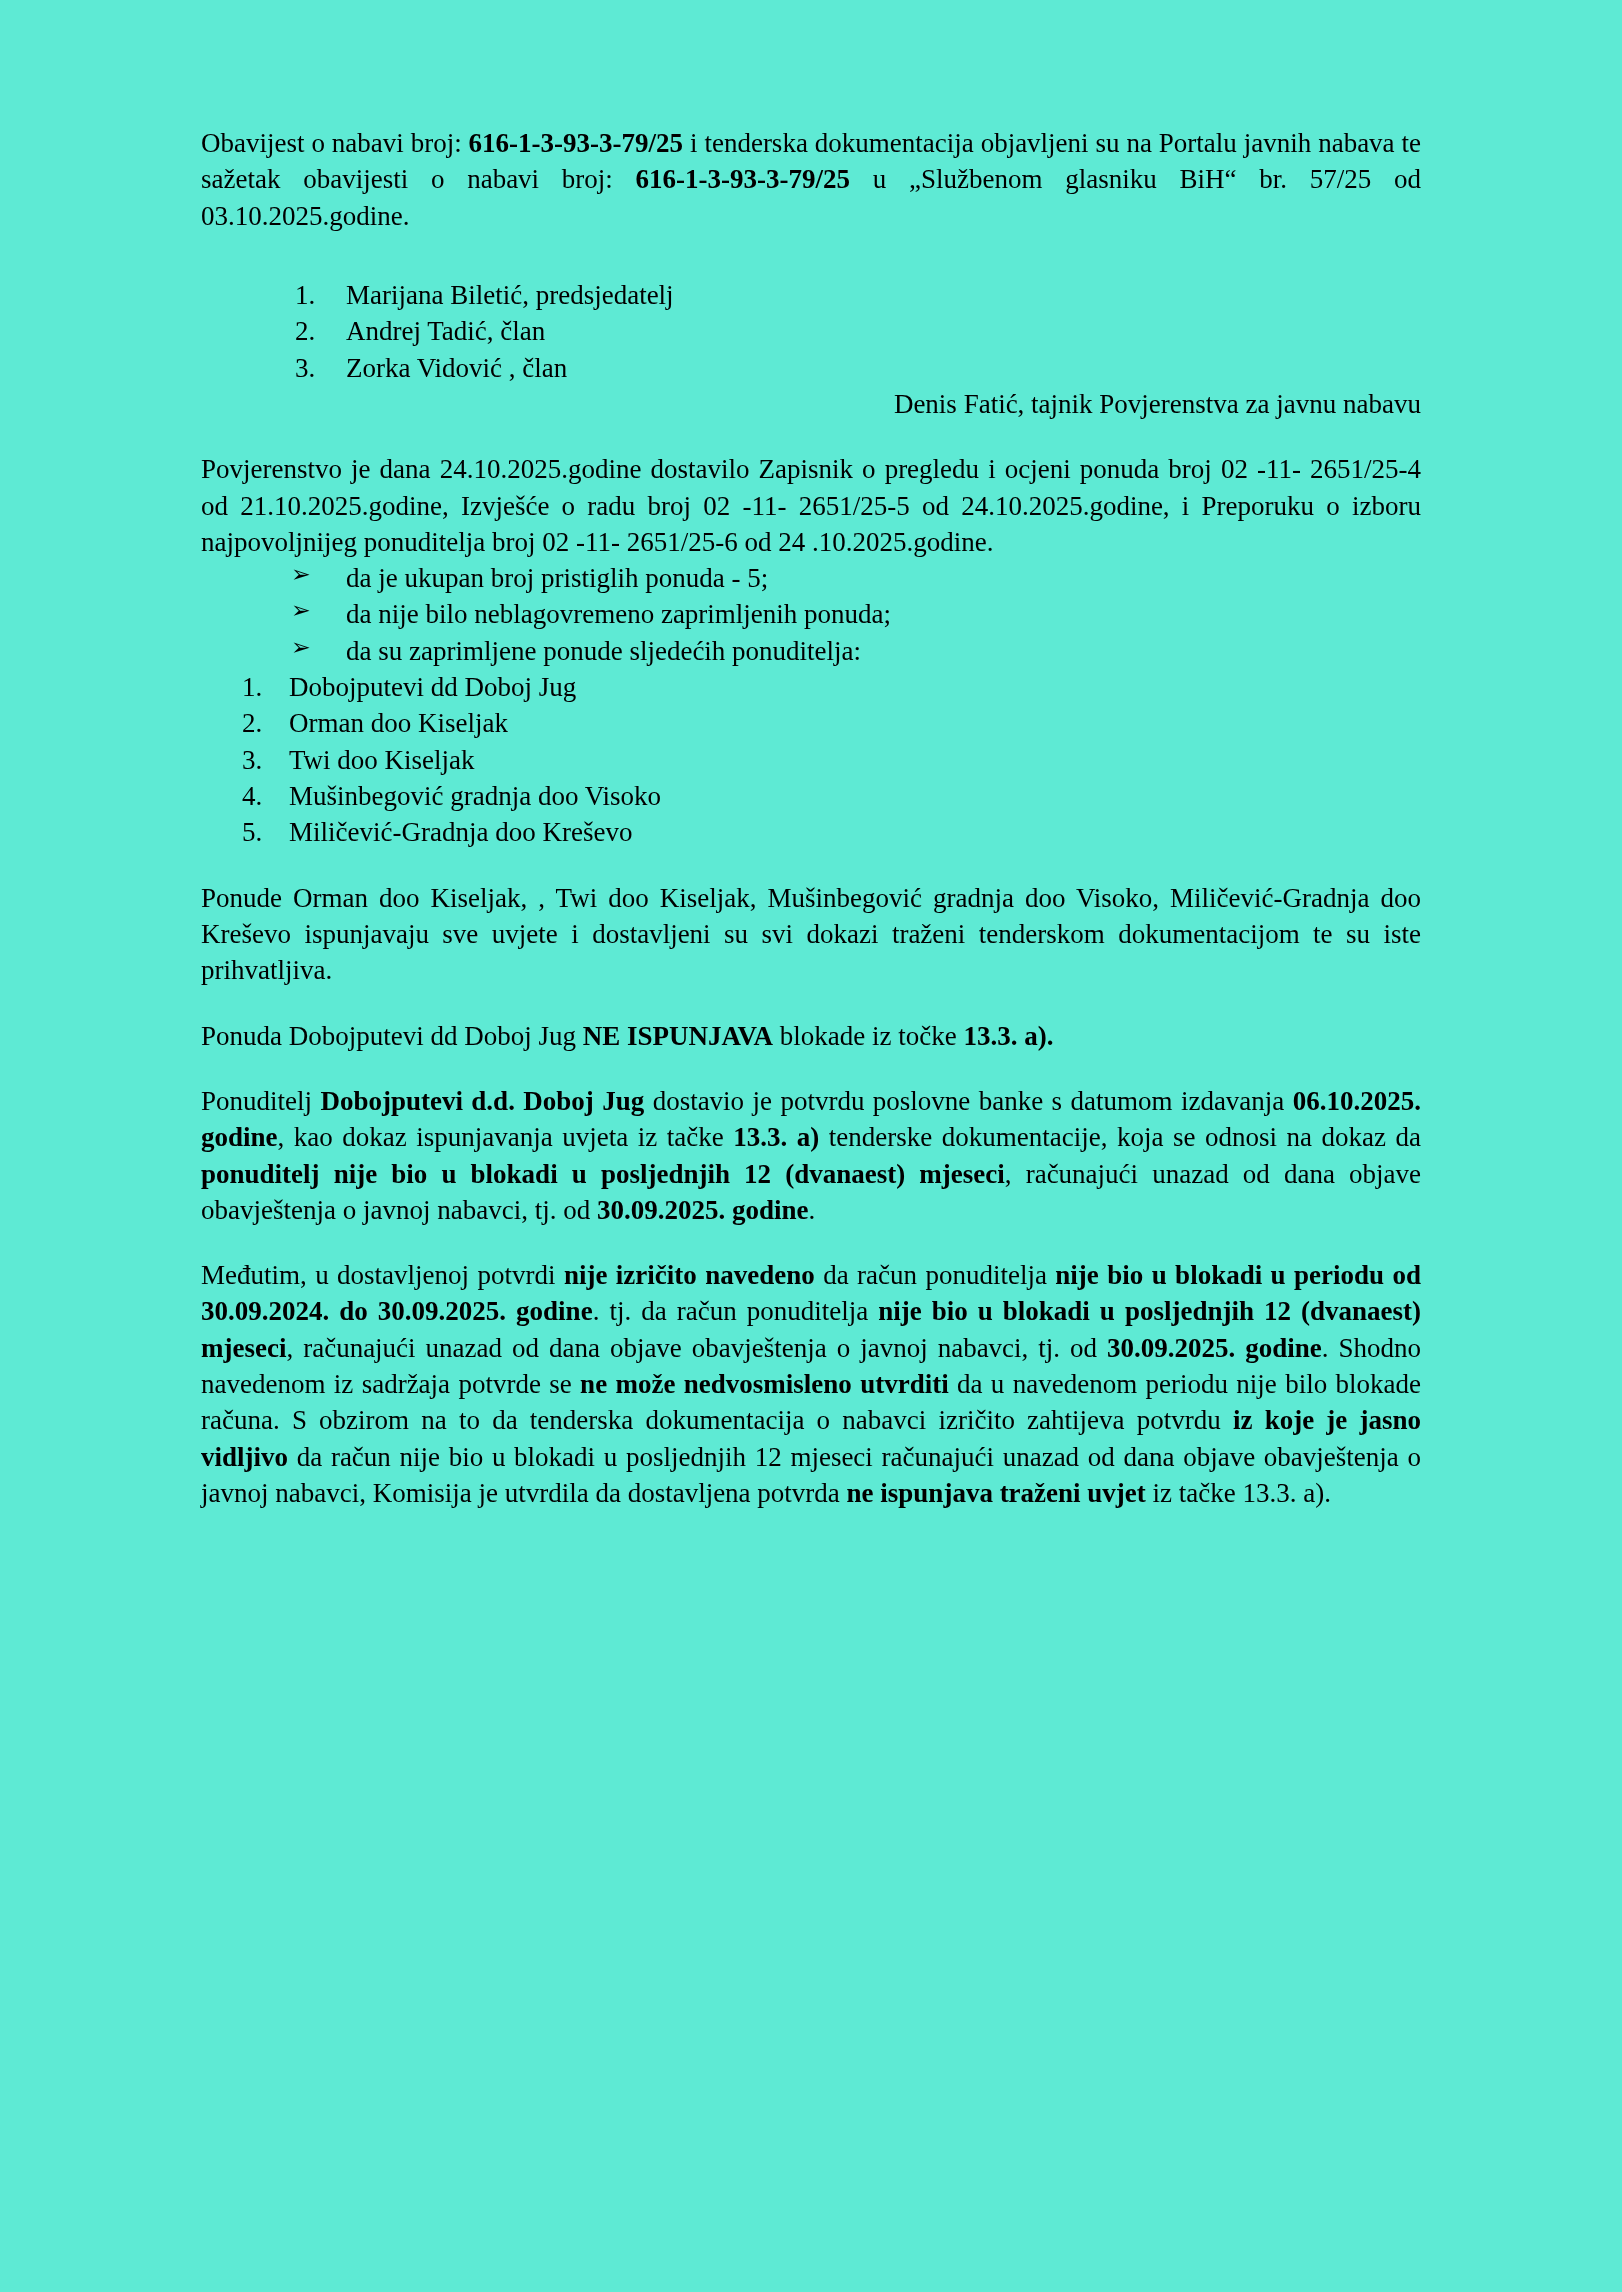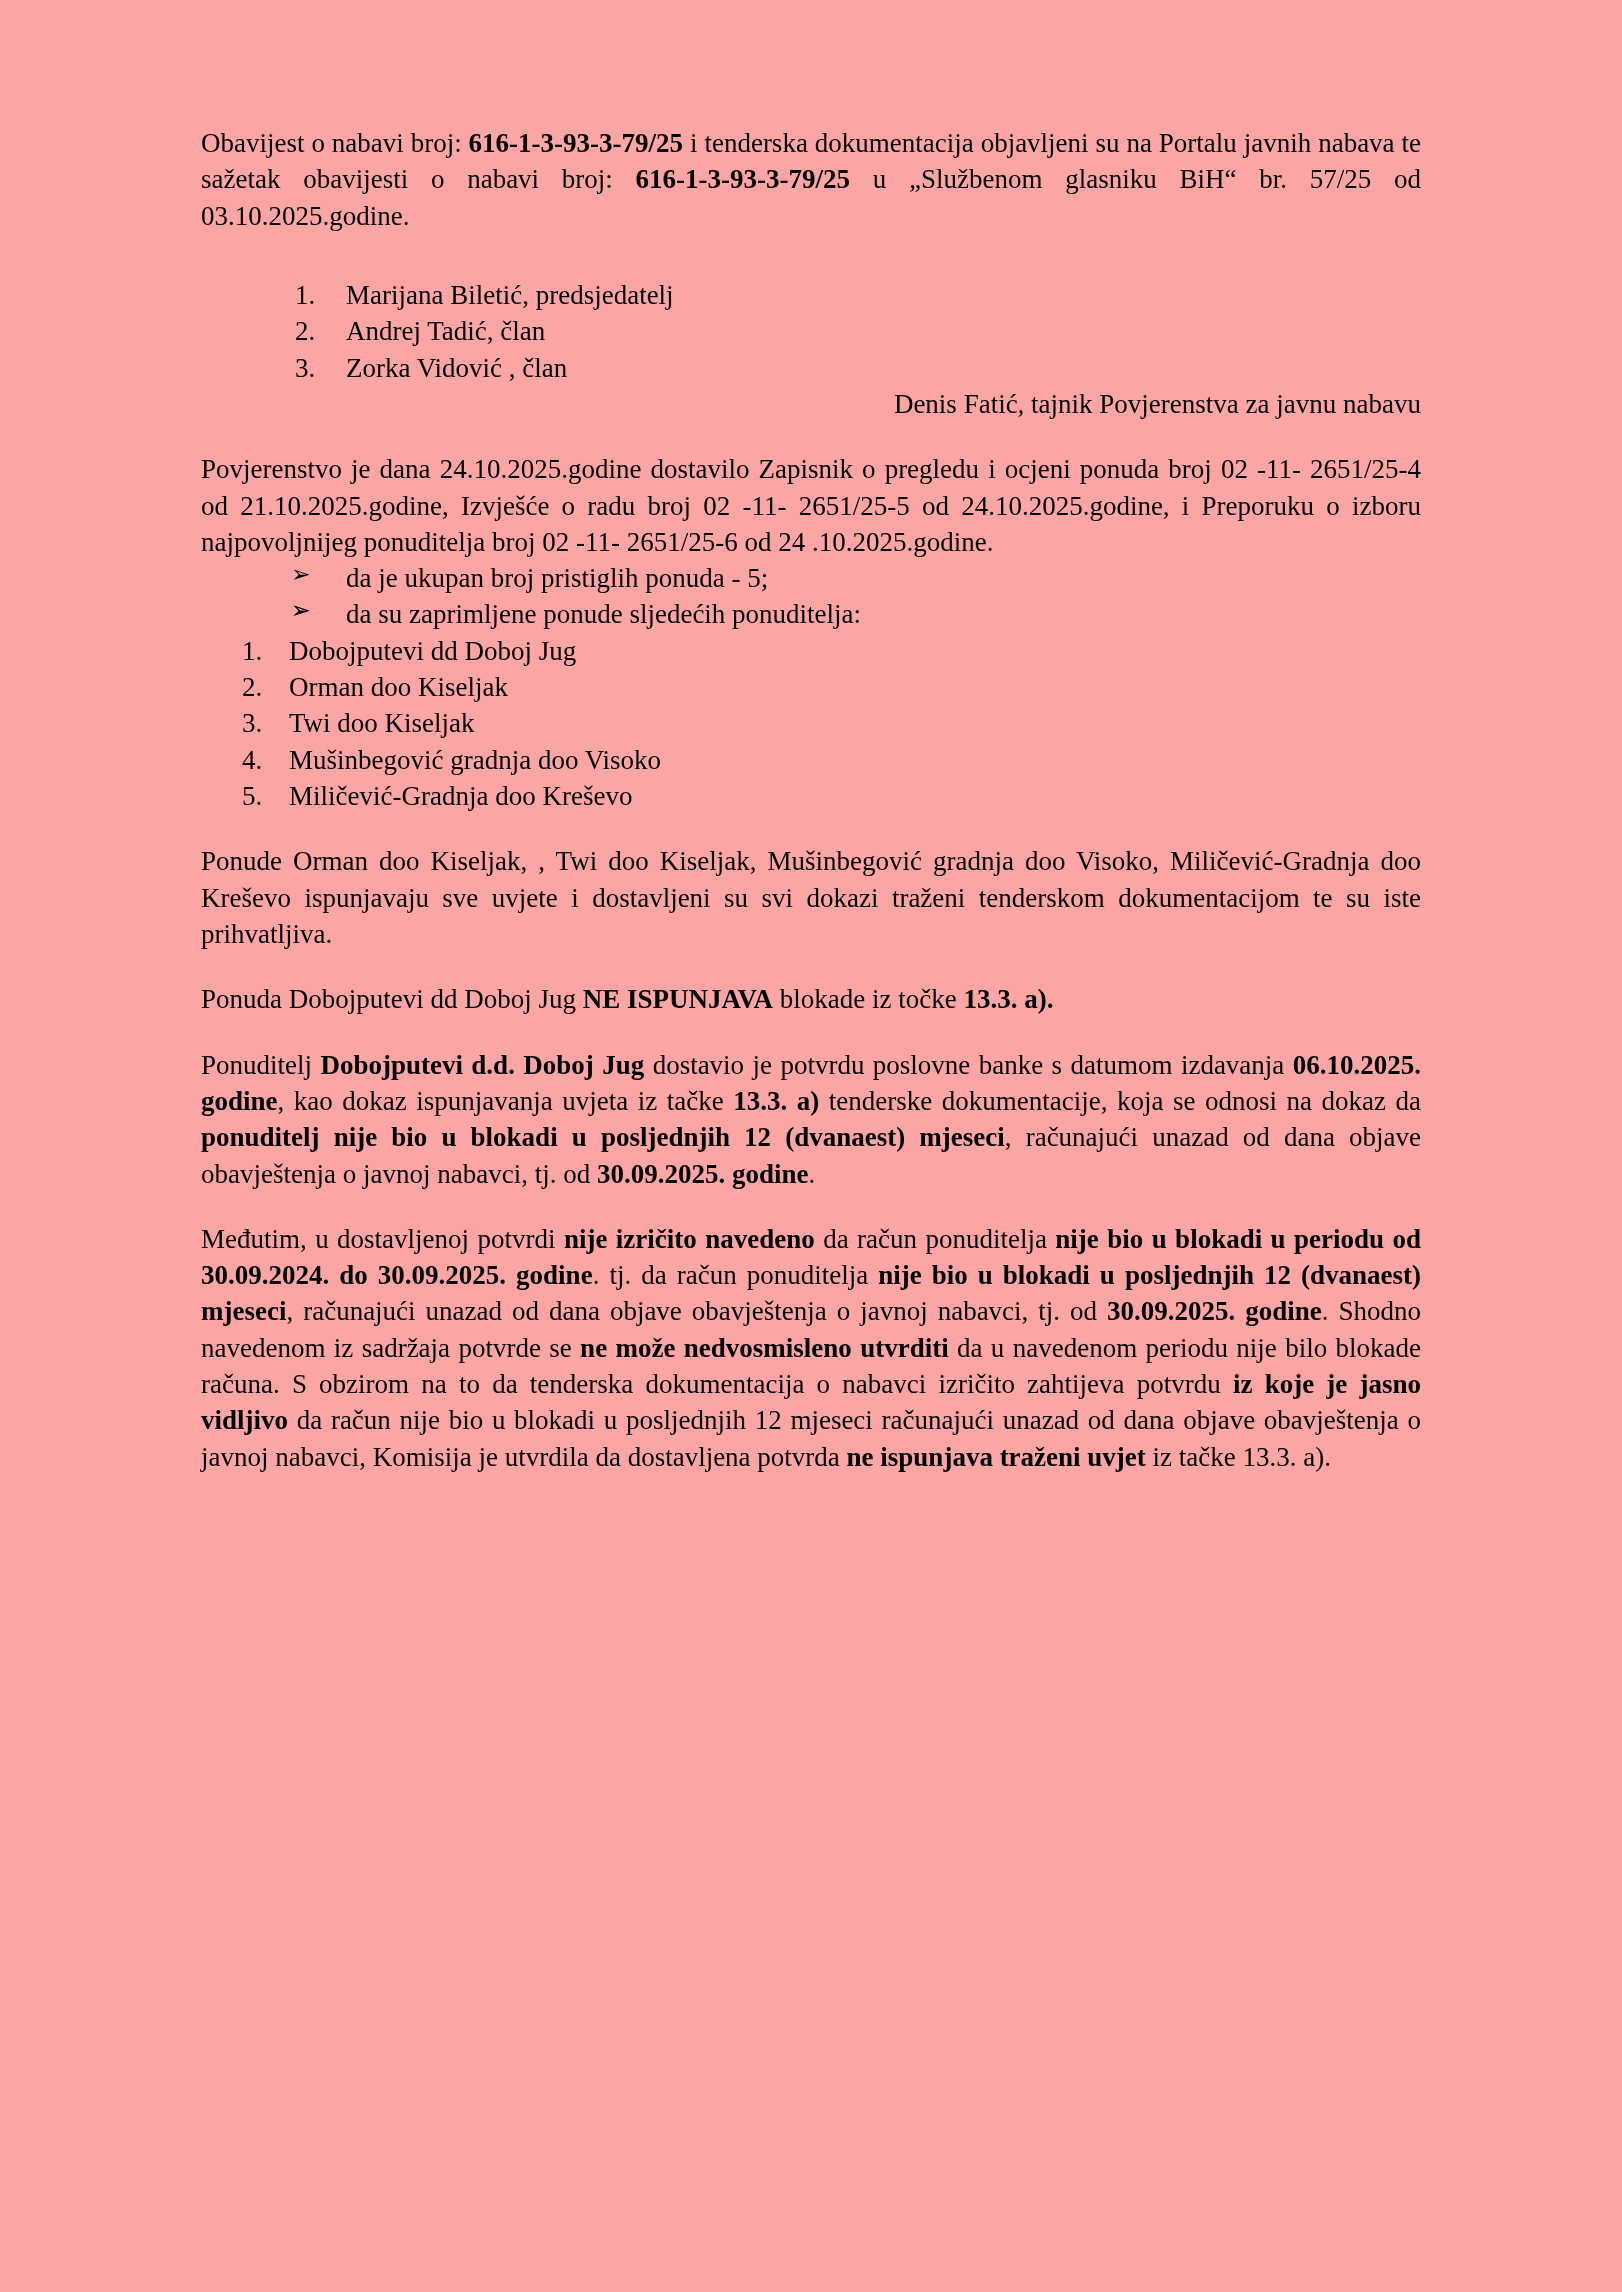--- a/index.html
+++ b/index.html
@@ -10,21 +10,21 @@
   }
   body {
     font-family: "Liberation Serif", "DejaVu Serif", serif;
     color: #000000;
   }
   .page {
     position: relative;
     width: 1622px;
     height: 2293px;
     margin: 0 auto;
-    background: #fca5a5;
+    background: #5eead4;
     box-sizing: border-box;
     padding: 17px;
     overflow: hidden;
   }
   .content {
     position: absolute;
     left: 201px;
     top: 125px;
     width: 1220px;
     font-size: 27px;
@@ -105,21 +105,21 @@
 
     <p style="text-align:right;">Denis Fatić, tajnik Povjerenstva za javnu nabavu</p>
 
     <div class="gap-md"></div>
 
     <p>Povjerenstvo je dana 24.10.2025.godine dostavilo  Zapisnik o pregledu i ocjeni ponuda broj 02 -11- 2651/25-4  od 21.10.2025.godine, Izvješće o radu broj 02  -11-  2651/25-5  od 24.10.2025.godine, i Preporuku o izboru najpovoljnijeg ponuditelja broj 02 -11- 2651/25-6 od 24 .10.2025.godine.</p>
 
 
     <ul class="arrows">
       <li><span class="abullet">➢</span><span>da je ukupan broj pristiglih ponuda - 5;</span></li>
-      <li><span class="abullet">➢</span></li>
+      <li><span class="abullet">➢</span><span>da nije bilo  neblagovremeno zaprimljenih  ponuda;</span></li>
       <li><span class="abullet">➢</span><span>da su zaprimljene ponude sljedećih ponuditelja:</span></li>
     </ul>
 
     <ol class="num tight">
       <li><span class="marker">1.</span><span> Dobojputevi dd Doboj Jug</span></li>
       <li><span class="marker">2.</span><span> Orman doo Kiseljak</span></li>
       <li><span class="marker">3.</span><span> Twi doo Kiseljak</span></li>
       <li><span class="marker">4.</span><span> Mušinbegović gradnja doo Visoko</span></li>
       <li><span class="marker">5.</span><span> Miličević-Gradnja doo Kreševo</span></li>
     </ol>

